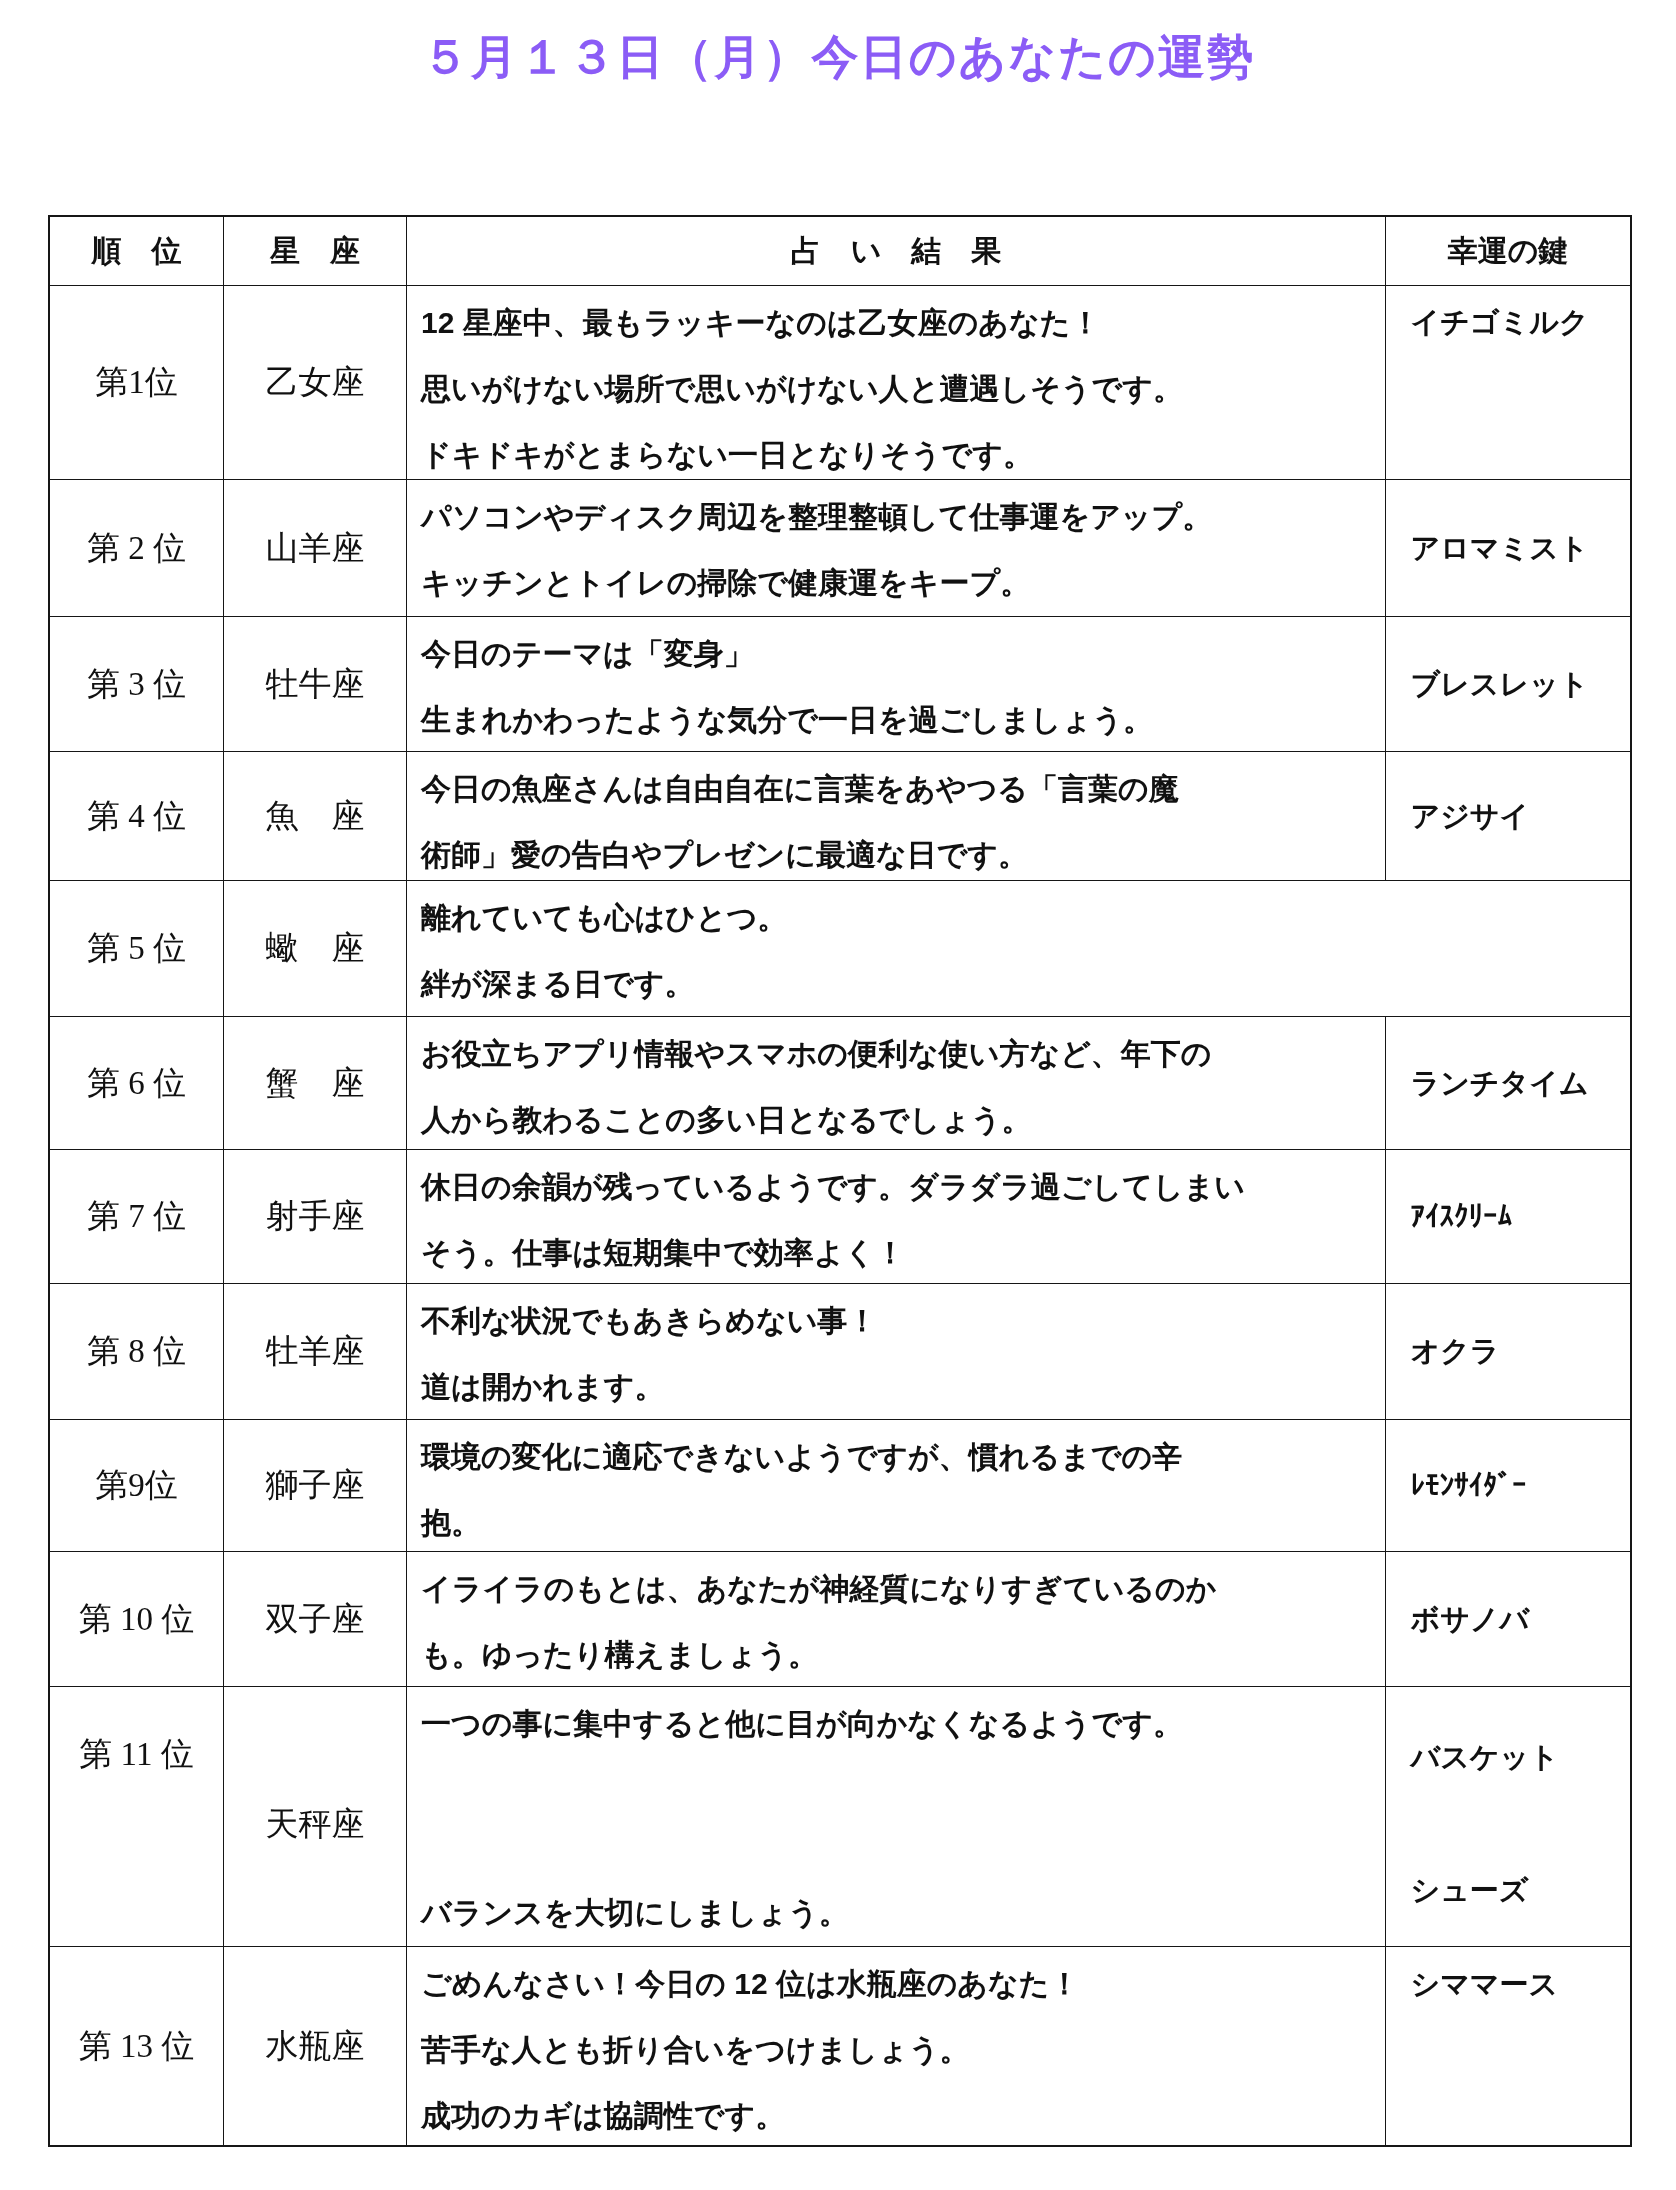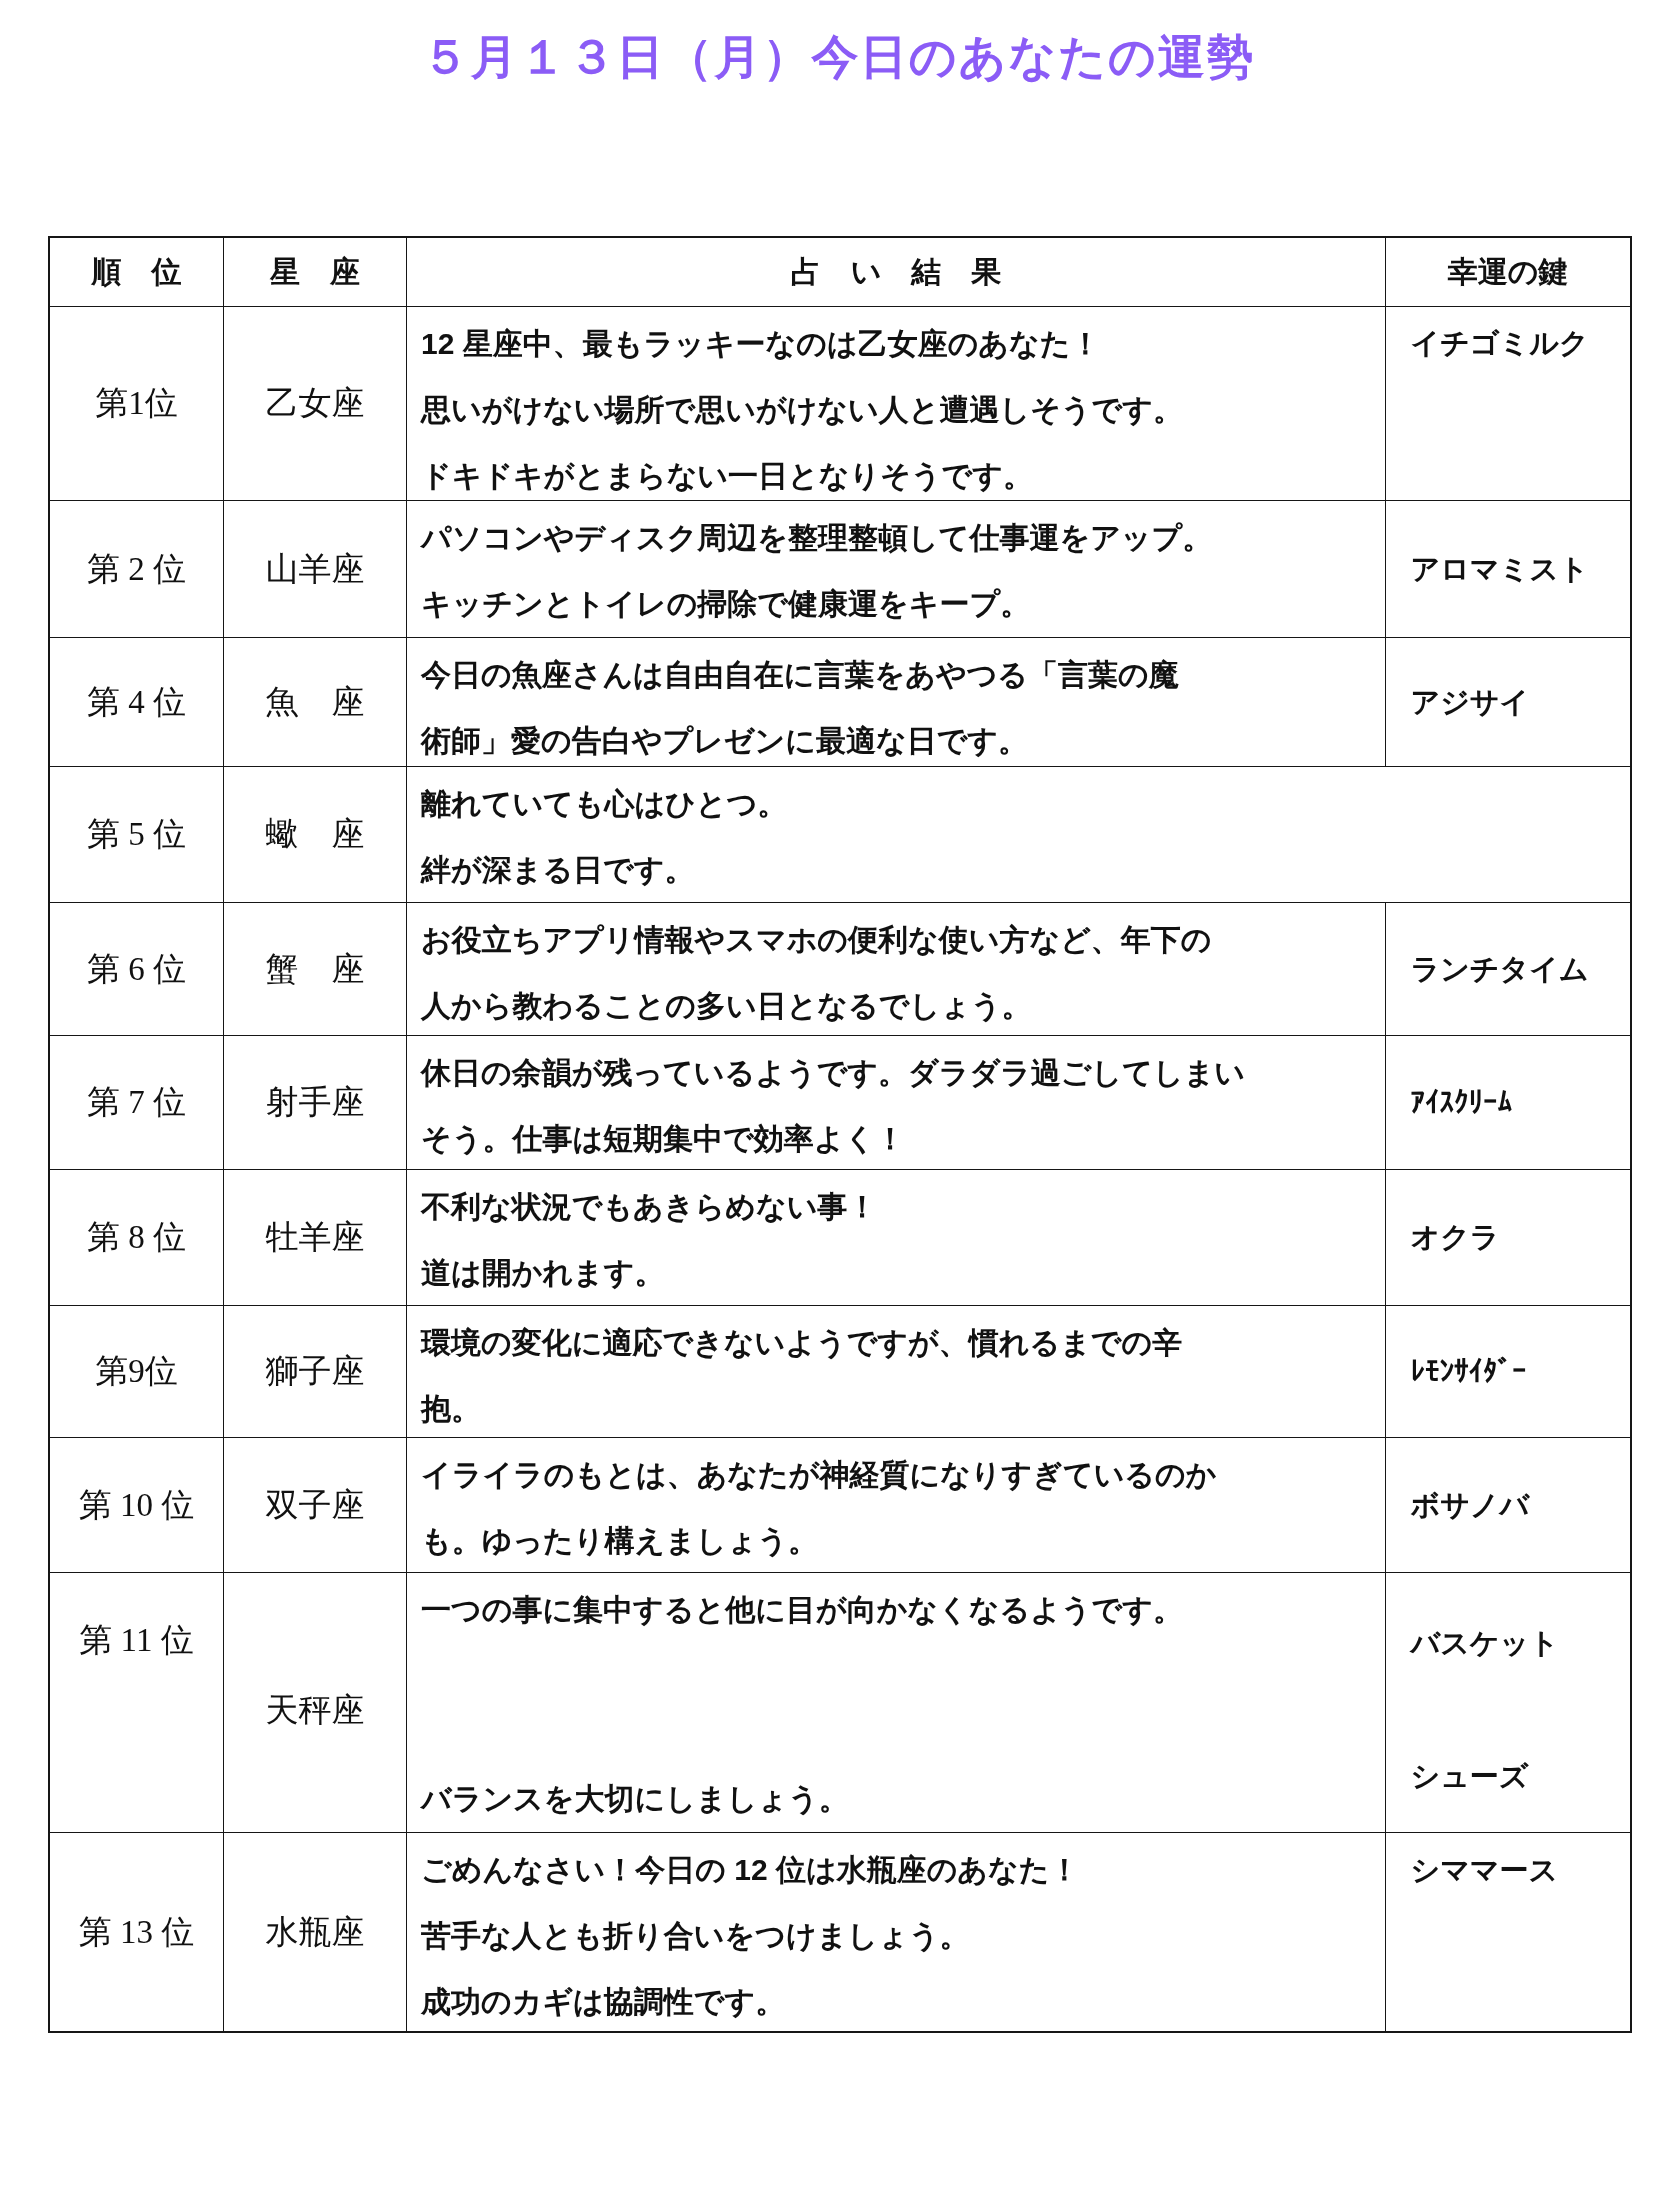--- a/index.html
+++ b/index.html
@@ -22,21 +22,21 @@
     text-align:center;
     font-size:47px;
     font-weight:600;
     letter-spacing:1.7px;
     color:#8b5cf6;
   }
 
   .table{
     position:absolute;
     left:48px;
-    top:236px;
+    top:215px;
     width:1584px;
     border:2.6px solid #161616;
     box-sizing:border-box;
     background:#fff;
   }
   .thead,.row{
     display:flex;
     border-bottom:1.7px solid #161616;
   }
   .row:last-child{border-bottom:none;}
@@ -137,20 +137,31 @@
       <div class="cell c-rank rank serif">第 2 位</div>
       <div class="cell c-sign sign serif">山羊座</div>
       <div class="cell c-result result sans">
           <div>パソコンやディスク周辺を整理整頓して仕事運をアップ。</div>
           <div>キッチンとトイレの掃除で健康運をキープ。</div>
         </div>
       <div class="cell c-key key sans">
           <div>アロマミスト</div>
         </div>
     </div>
+      <div class="row row-3">
+      <div class="cell c-rank rank serif">第 3 位</div>
+      <div class="cell c-sign sign serif">牡牛座</div>
+      <div class="cell c-result result sans">
+          <div>今日のテーマは「変身」</div>
+          <div>生まれかわったような気分で一日を過ごしましょう。</div>
+        </div>
+      <div class="cell c-key key sans">
+          <div>ブレスレット</div>
+        </div>
+    </div>
       <div class="row row-4">
       <div class="cell c-rank rank serif">第 4 位</div>
       <div class="cell c-sign sign serif">魚　座</div>
       <div class="cell c-result result sans">
           <div>今日の魚座さんは自由自在に言葉をあやつる「言葉の魔</div>
           <div>術師」愛の告白やプレゼンに最適な日です。</div>
         </div>
       <div class="cell c-key key sans">
           <div>アジサイ</div>
         </div>

